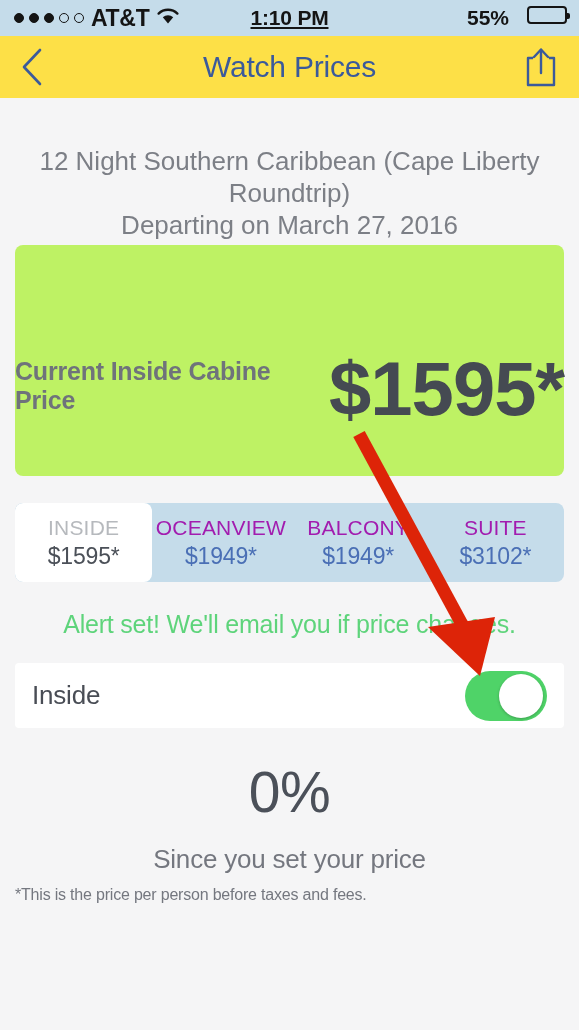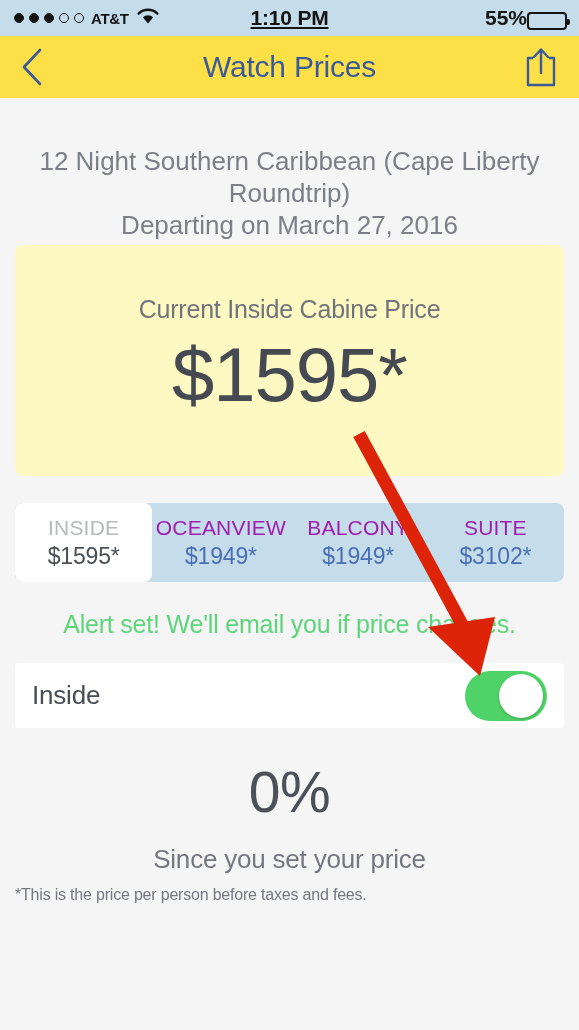--- a/index.html
+++ b/index.html
@@ -38,37 +38,37 @@
     align-items: center;
     gap: 7px;
   }
   .dots { display: flex; align-items: center; gap: 5px; }
   .dot {
     width: 10px; height: 10px;
     border-radius: 50%;
     border: 1.6px solid #141414;
   }
   .dot.filled { background: #141414; }
-  .carrier { font-size: 15px; font-weight: bold; letter-spacing: -0.3px; }
+  .carrier { font-size: 23px; font-weight: bold; letter-spacing: -0.3px; }
   .wifi-icon { display: block; }
   .status-center {
     position: absolute;
     left: 0; right: 0;
     text-align: center;
     font-size: 21px;
     font-weight: bold;
     letter-spacing: -0.2px;
     text-decoration: underline;
   }
   .status-right {
     position: absolute;
     right: 12px;
     display: flex;
-    align-items: flex-end;
-    gap: 0;
+    align-items: flex-start;
+    gap: 18px;
   }
   .battery-pct { font-size: 21px; font-weight: bold; }
   .battery {
     position: relative;
     width: 40px; height: 18px;
     border: 2px solid #141414;
     border-radius: 4px;
     padding: 2px;
   }
   .battery::after {
@@ -131,27 +131,28 @@
   }
   .cruise-depart {
     display: block;
   }
 
   
   .price-card {
     position: absolute;
     left: 15px; top: 245px;
     width: 549px; height: 231px;
-    background: #fef9c3;
+    background: #bef264;
     border-radius: 8px;
     display: flex;
-    flex-direction: column;
+    flex-direction: row;
     align-items: center;
     justify-content: flex-start;
     padding-top: 50px;
+    font-weight: bold;
   }
   .price-label {
     font-size: 25px;
     color: #6f737b;
     letter-spacing: -0.2px;
   }
   .price-value {
     margin-top: 6px;
     font-size: 76px;
     color: #454a52;

